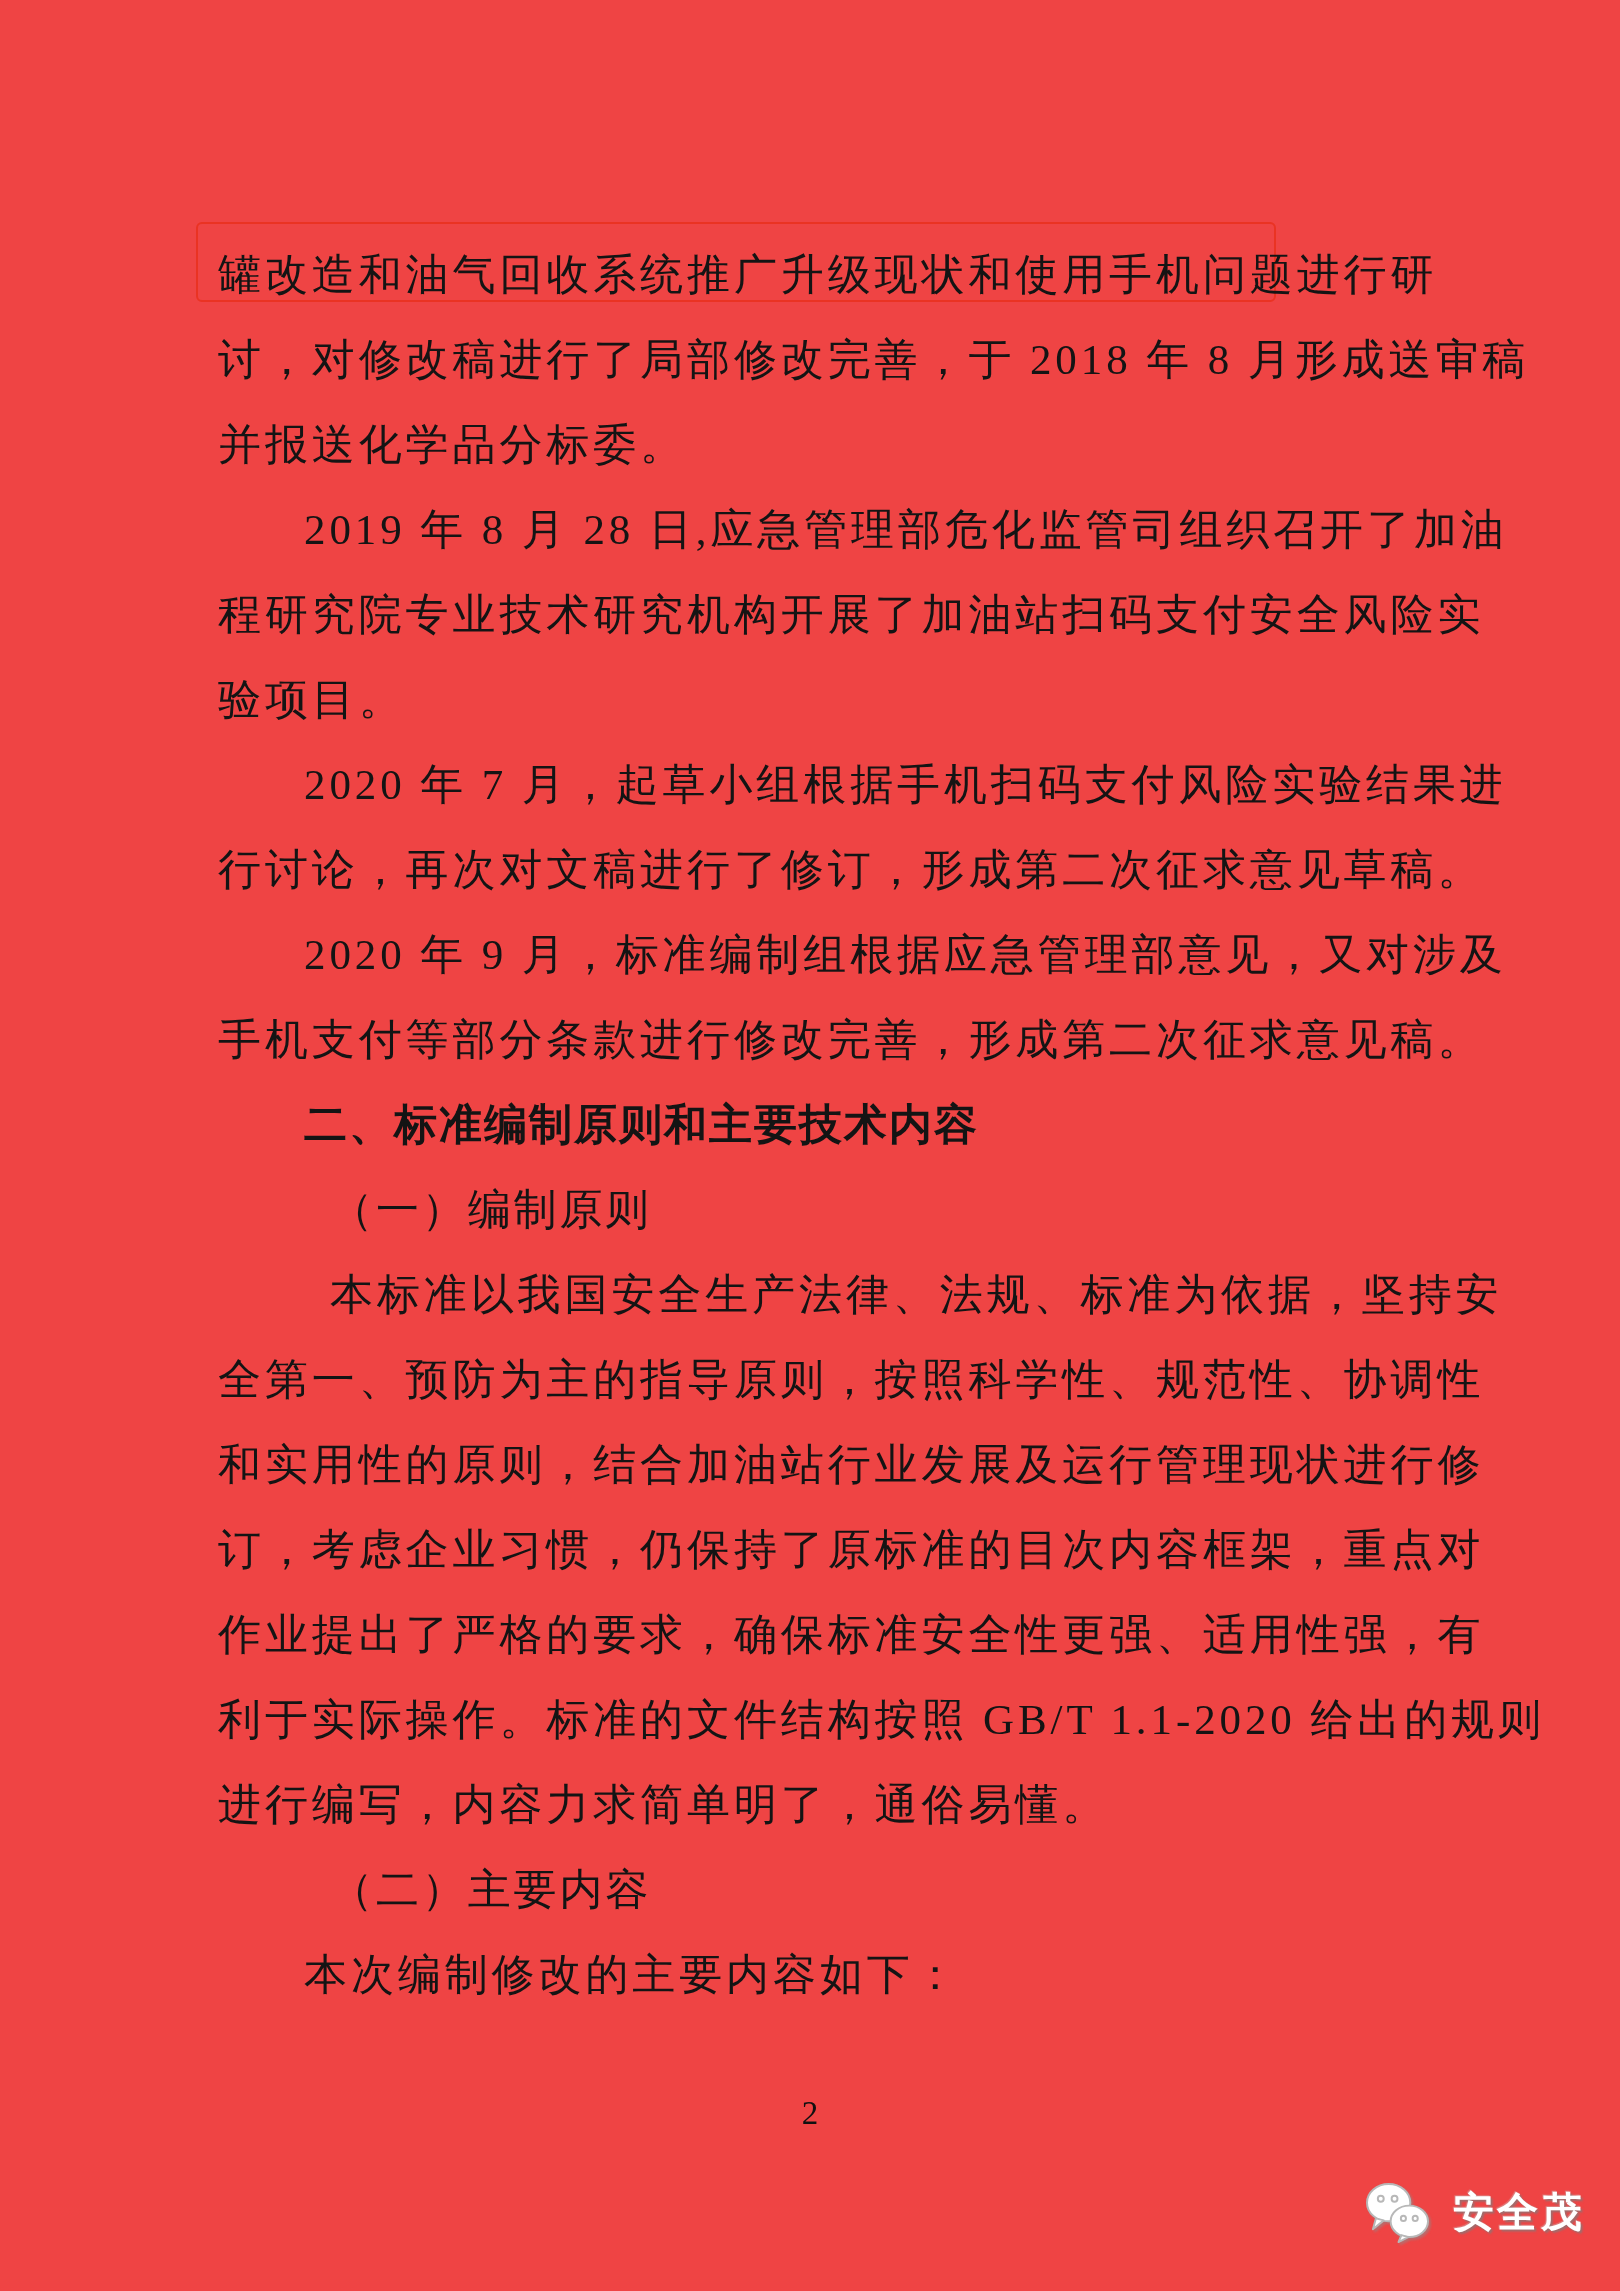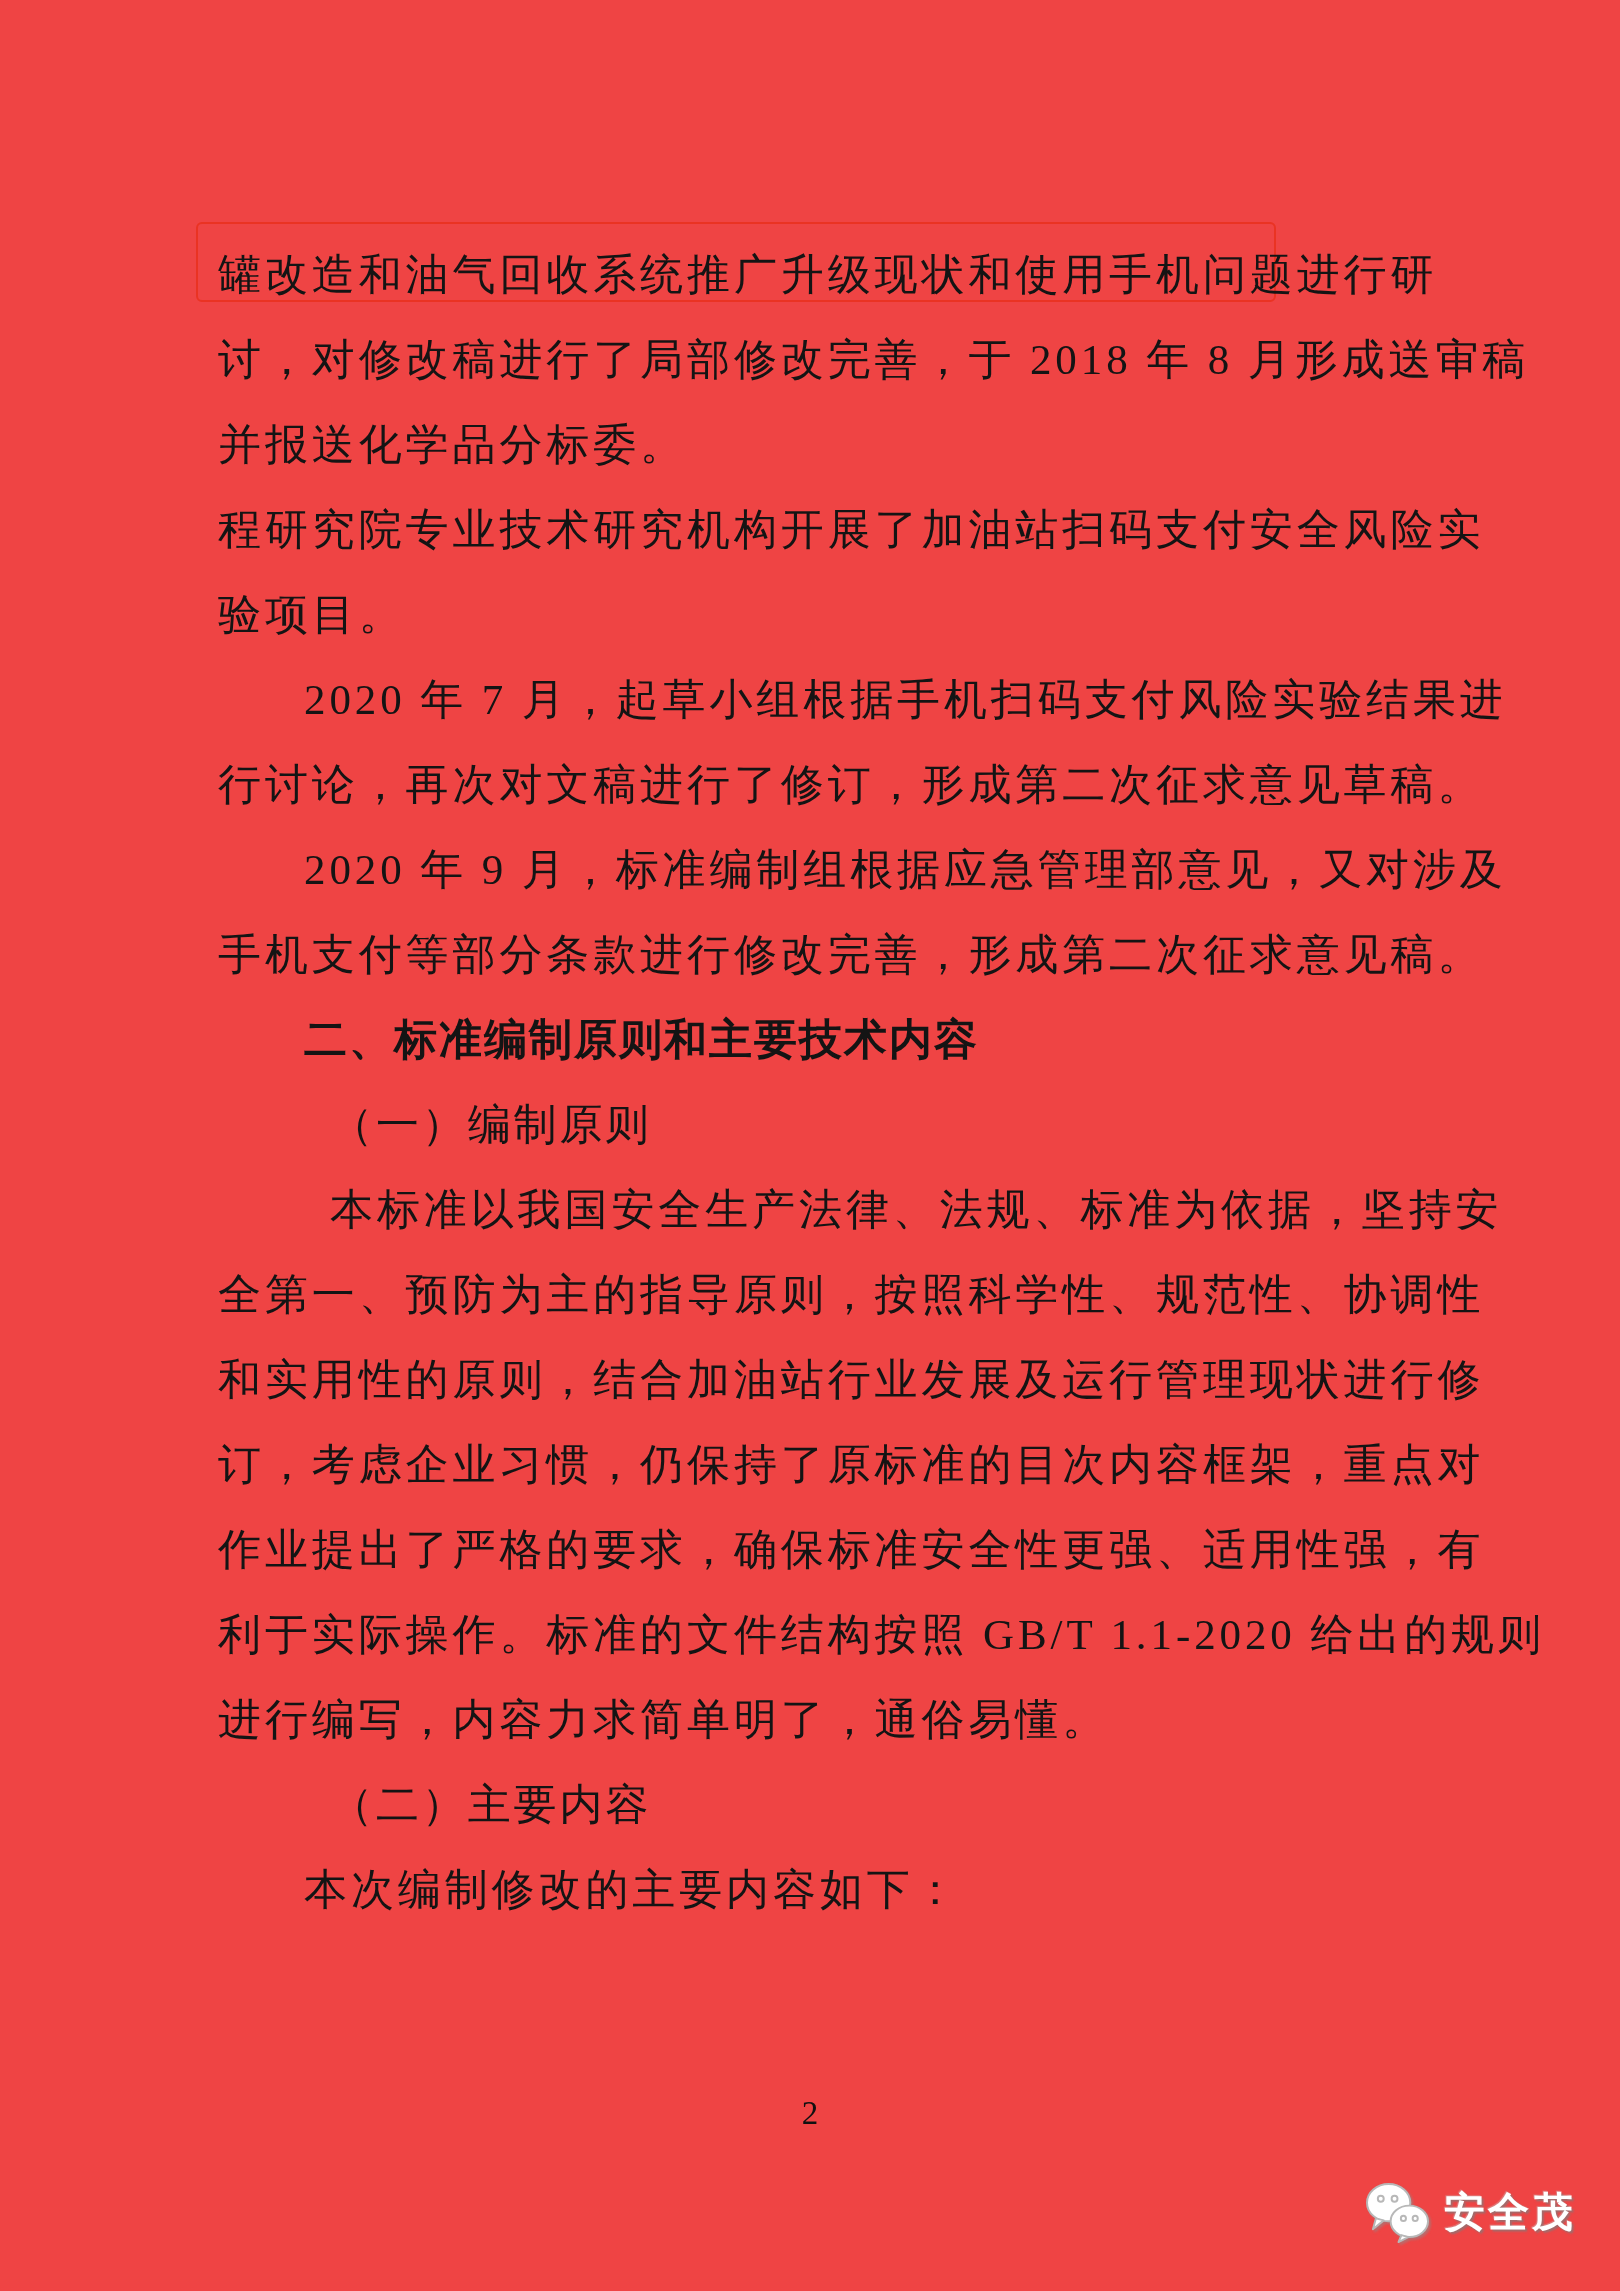--- a/index.html
+++ b/index.html
@@ -54,21 +54,21 @@
     text-align:center;
     font-size:33px;
     line-height:39px;
     color:#111111;
   }
   .watermark {
     position:absolute;
     left:1364px; top:2182px;
     display:flex;
     align-items:center;
-    gap:13px;
+    gap:22px;
   }
   .wm-icon {
     width:67px; height:61px;
     filter:drop-shadow(2px 2px 1px rgba(140,140,140,0.55));
   }
   .wm-label {
     font-family:"Liberation Sans","DejaVu Sans",sans-serif;
     font-size:41px;
     font-weight:bold;
     letter-spacing:2.9px;
@@ -80,20 +80,21 @@
 <body>
 
 <div class="page">
 
   <div class="redbox"></div>
 
   <div class="doc">
     <div class="line">罐改造和油气回收系统推广升级现状和使用手机问题进行研</div>
     <div class="line">讨，对修改稿进行了局部修改完善，于 2018 年 8 月形成送审稿</div>
     <div class="line">并报送化学品分标委。</div>
+    <div class="line indent">2019 年 8 月 28 日,应急管理部危化监管司组织召开了加油</div>
     <div class="line">程研究院专业技术研究机构开展了加油站扫码支付安全风险实</div>
     <div class="line">验项目。</div>
     <div class="line indent">2020 年 7 月，起草小组根据手机扫码支付风险实验结果进</div>
     <div class="line">行讨论，再次对文稿进行了修订，形成第二次征求意见草稿。</div>
     <div class="line indent">2020 年 9 月，标准编制组根据应急管理部意见，又对涉及</div>
     <div class="line">手机支付等部分条款进行修改完善，形成第二次征求意见稿。</div>
     <div class="line indent hei">二、标准编制原则和主要技术内容</div>
     <div class="line indent-k kai">（一）编制原则</div>
     <div class="line indent-k">本标准以我国安全生产法律、法规、标准为依据，坚持安</div>
     <div class="line">全第一、预防为主的指导原则，按照科学性、规范性、协调性</div>

